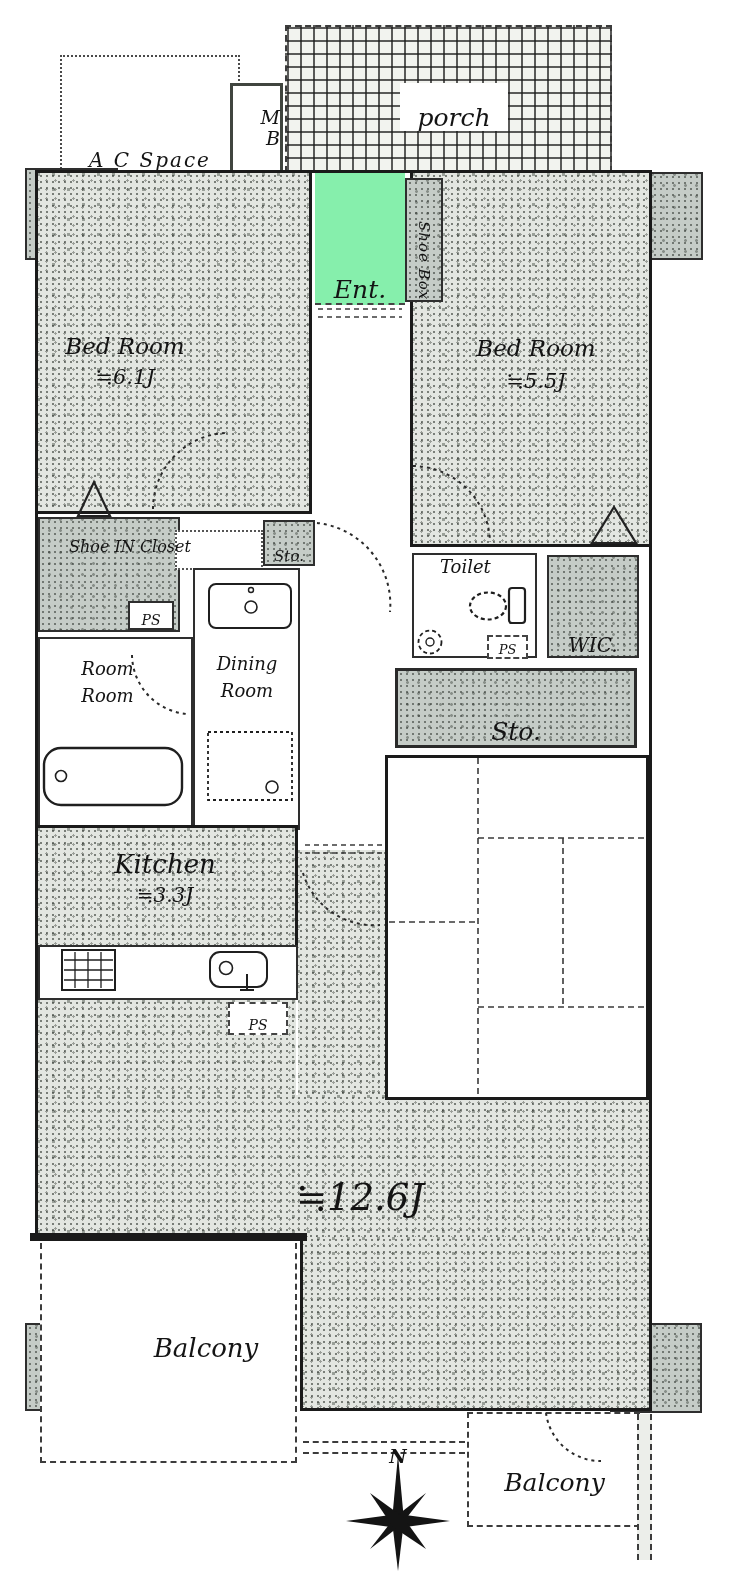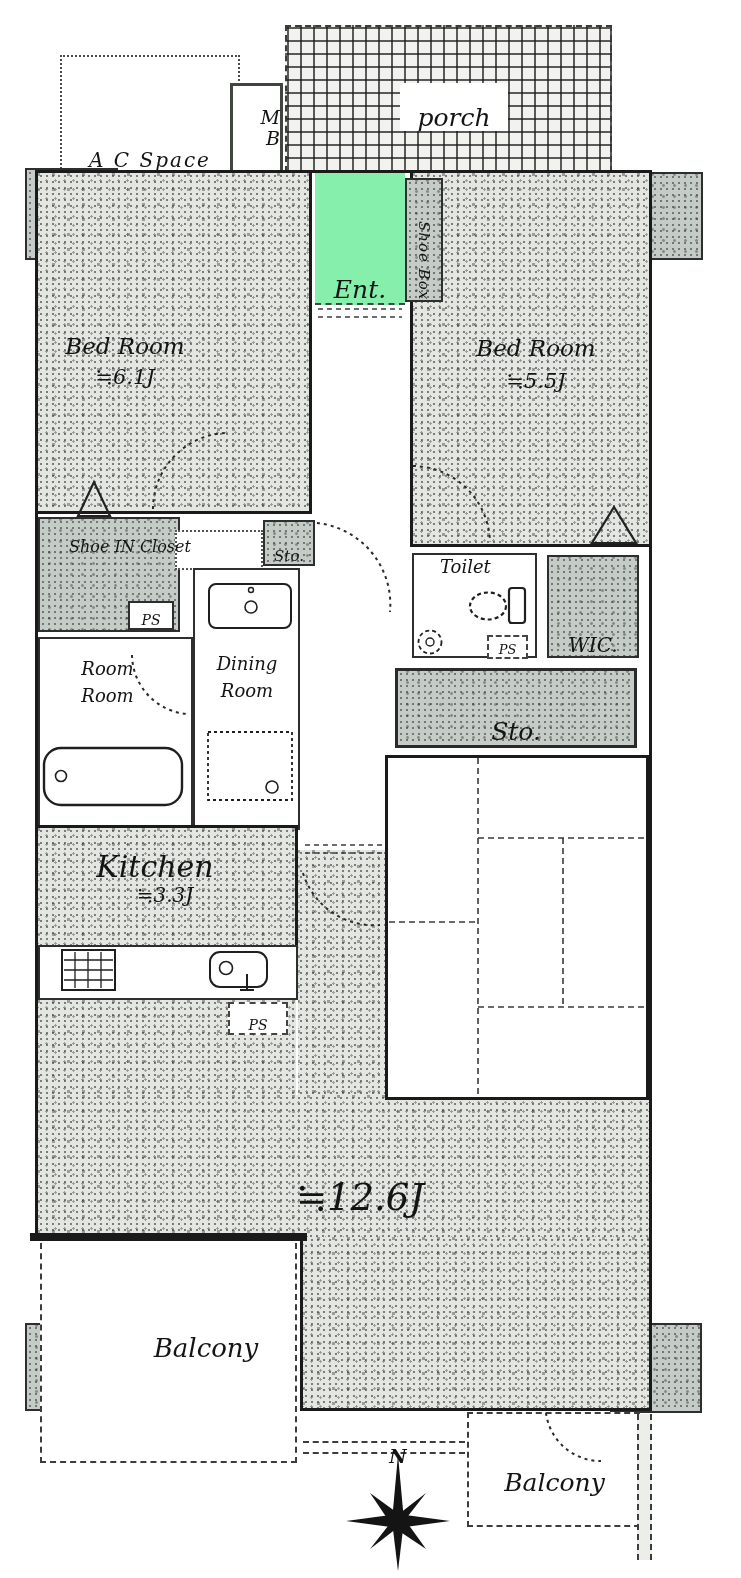--- a/index.html
+++ b/index.html
@@ -108,21 +108,21 @@
   <div class="abs" style="left:40px;top:1243px;width:257px;height:220px;border:2px dashed #3c3c3c;border-top:none;background:#fff"></div>
   <div class="abs" style="left:467px;top:1412px;width:173px;height:115px;border:2px dashed #3c3c3c;background:#fff"></div>
   <div class="abs" style="left:637px;top:1414px;width:15px;height:146px;border-left:2px dashed #3c3c3c;border-right:2px dashed #3c3c3c;background:#eceeea"></div>
   <div class="abs" style="left:303px;top:1441px;width:162px;height:13px;border-top:2px dashed #3c3c3c;border-bottom:2px dashed #3c3c3c;background:#fff"></div>
 
   <div class="abs lbl" style="left:40px;top:334px;width:170px;font-size:23px">Bed Room</div>
   <div class="abs lbl" style="left:40px;top:366px;width:170px;font-size:21px">≒6.1J</div>
   <div class="abs lbl" style="left:436px;top:336px;width:200px;font-size:23px">Bed Room</div>
   <div class="abs lbl" style="left:436px;top:370px;width:200px;font-size:21px">≒5.5J</div>
   <div class="abs lbl" style="left:30px;top:538px;width:200px;font-size:16px">Shoe IN Closet</div>
-  <div class="abs lbl" style="left:80px;top:850px;width:150px;font-size:30px">Kitchen</div>
+  <div class="abs lbl" style="left:90px;top:850px;width:150px;font-size:26px">Kitchen</div>
   <div class="abs lbl" style="left:90px;top:884px;width:150px;font-size:20px">≒3.3J</div>
   <div class="abs lbl" style="left:260px;top:1178px;width:200px;font-size:37px">≒12.6J</div>
   <div class="abs lbl" style="left:106px;top:1334px;width:200px;font-size:26px">Balcony</div>
   <div class="abs lbl" style="left:472px;top:1469px;width:165px;font-size:25px">Balcony</div>
   <div class="abs lbl" style="left:383px;top:1446px;width:30px;font-size:19px;font-weight:bold">N</div>
 
   <svg width="741" height="1578" viewBox="0 0 741 1578">
 
     <g stroke="#3c3c3c" stroke-width="1.6" stroke-dasharray="5,4">
       <line x1="318" y1="309" x2="402" y2="309"></line>

